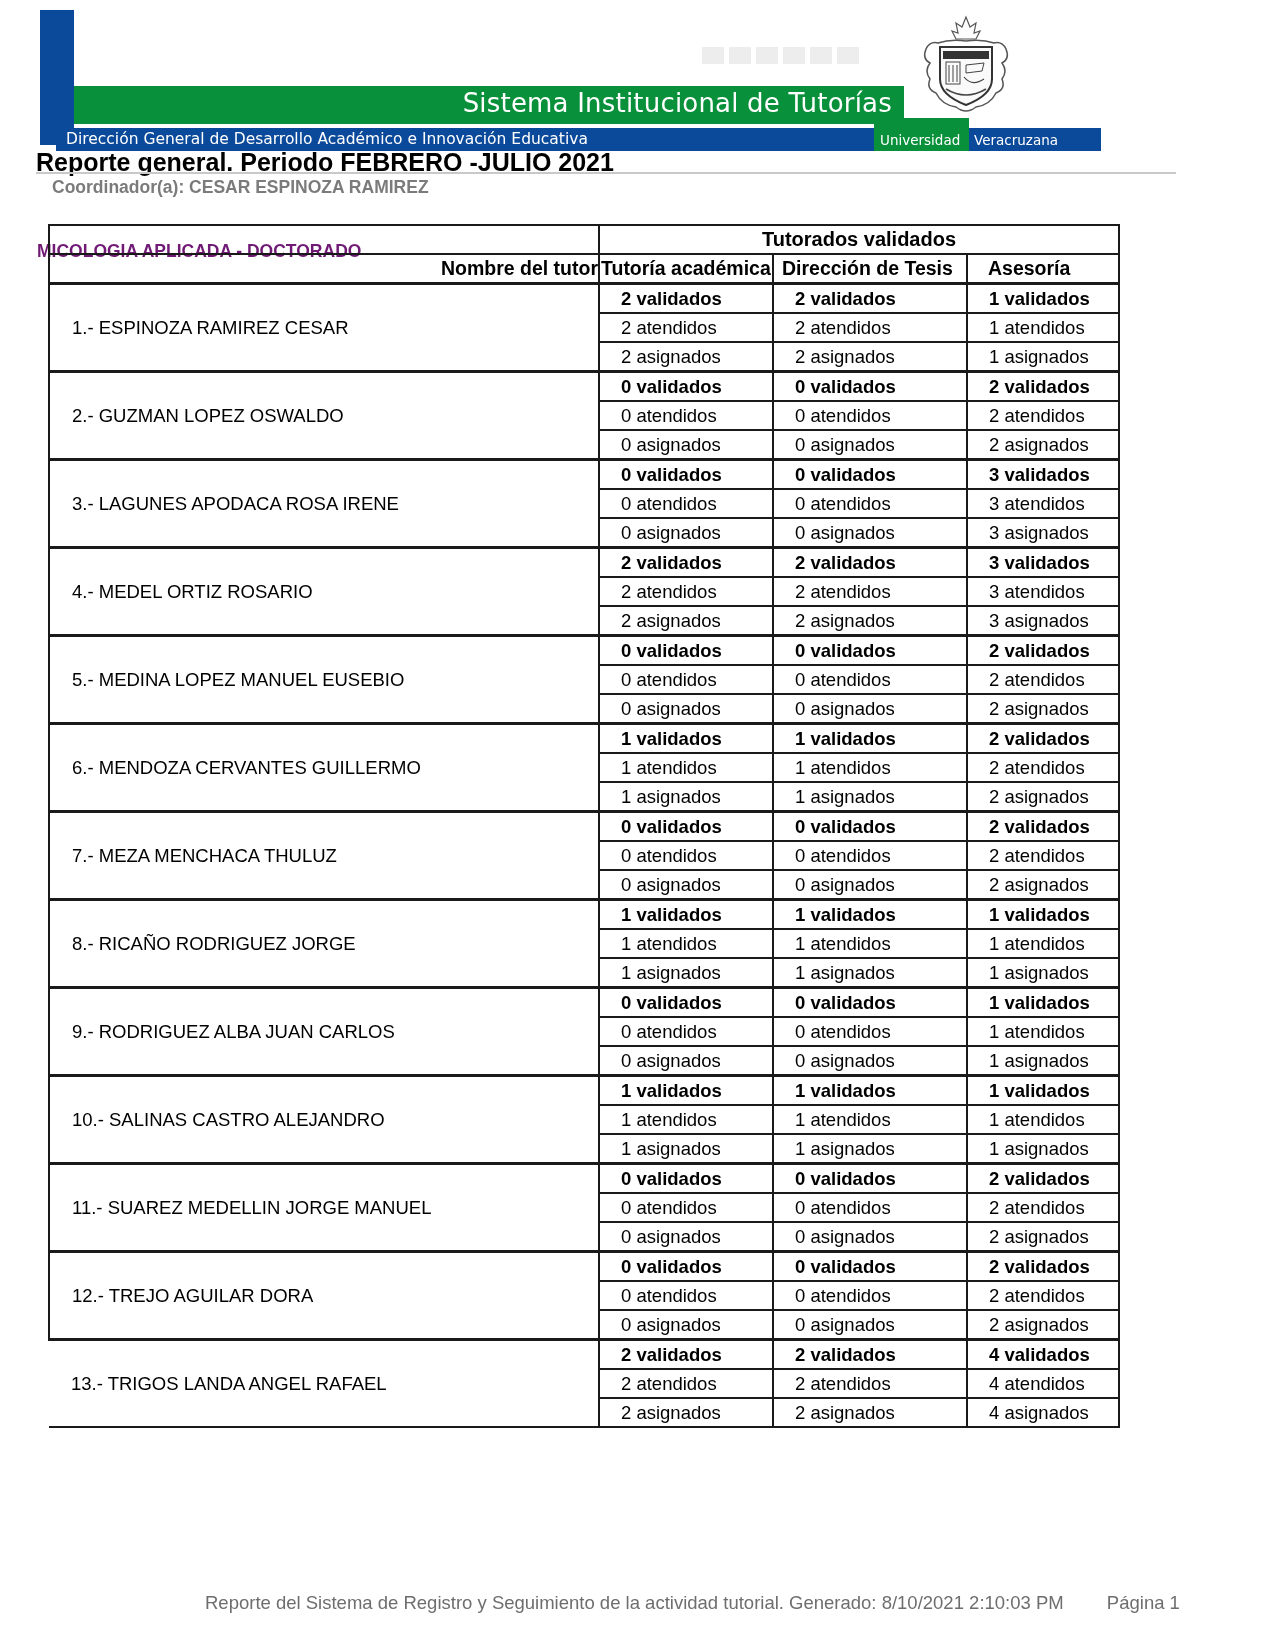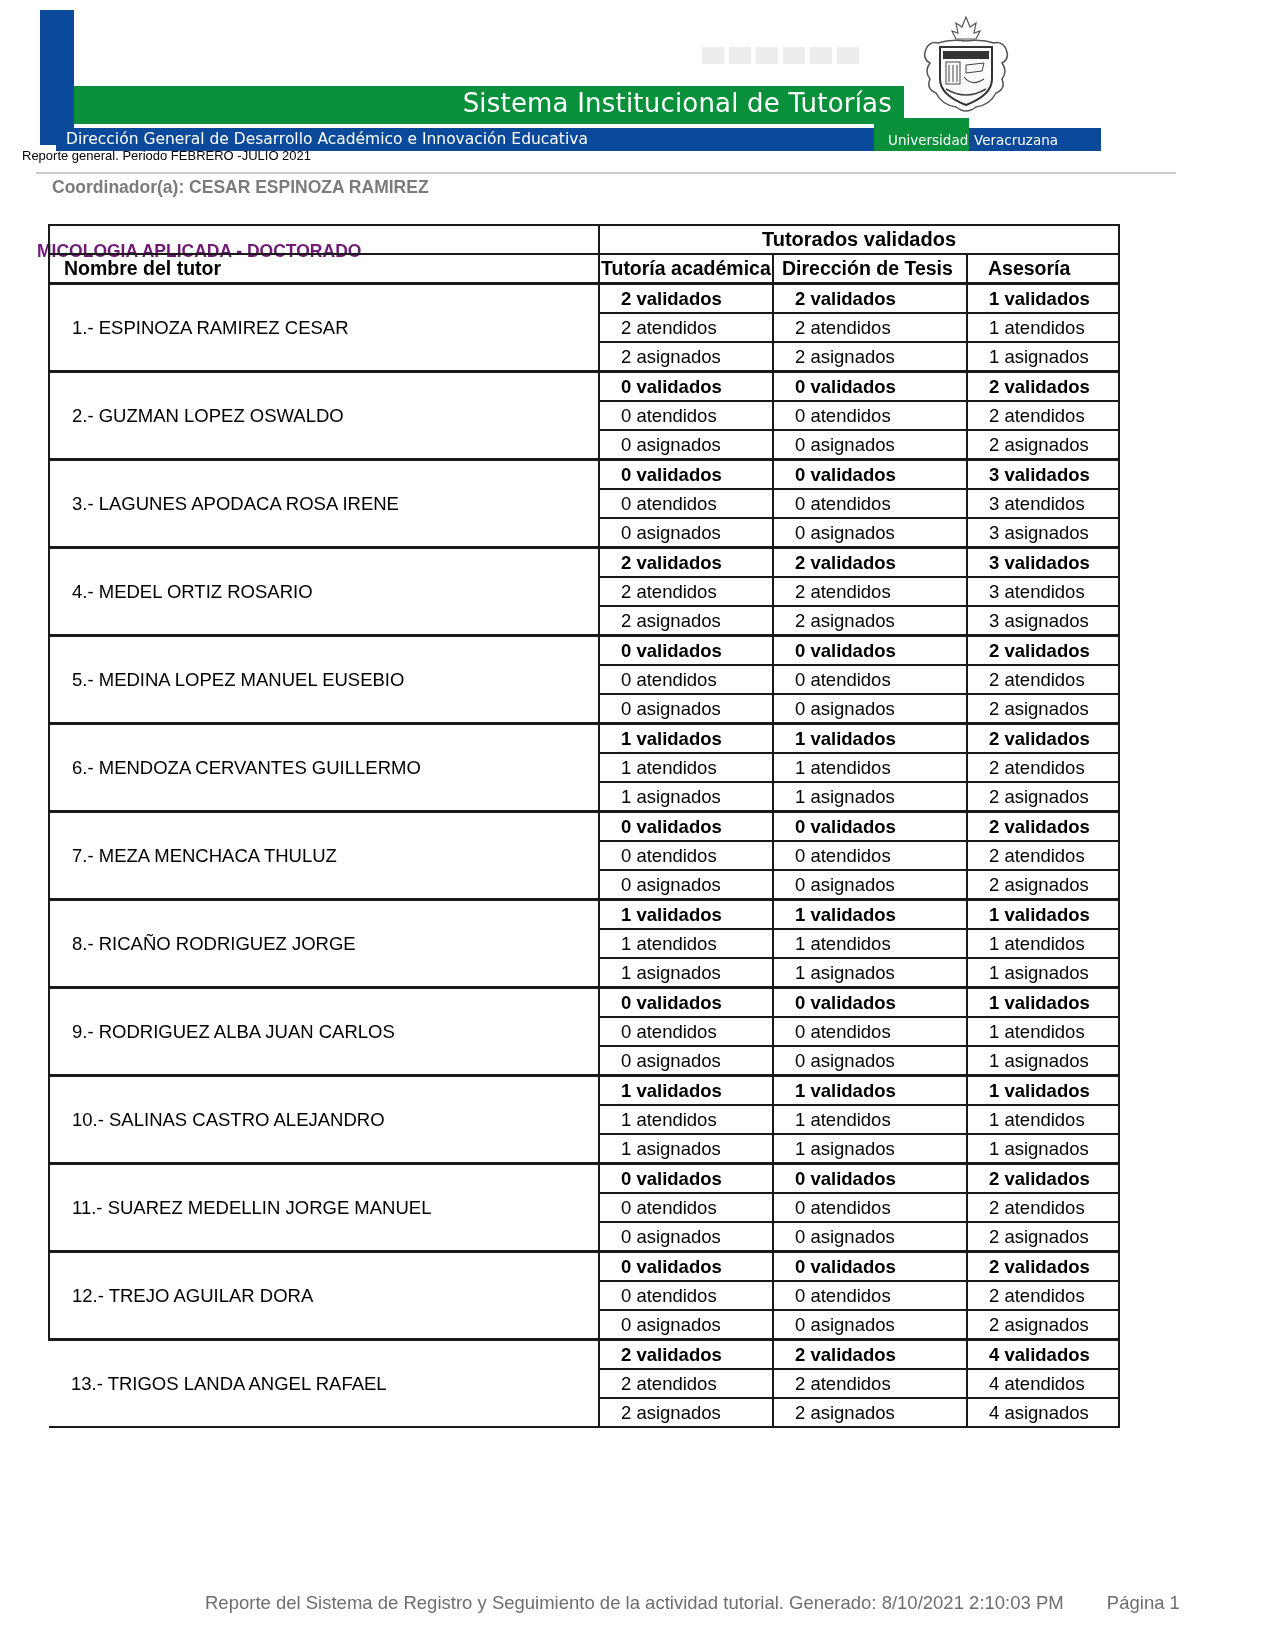--- a/index.html
+++ b/index.html
@@ -11,44 +11,44 @@
   .banner .blue-v { position: absolute; left: 0; top: 0; width: 34px; height: 135px; background: #0b4a9a; }
   .banner .green { position: absolute; left: 34px; top: 76px; width: 830px; height: 38px; background: #08913a; }
   .banner .green-title { position: absolute; right: 12px; top: 2px; color: #fff;
          font-family: "DejaVu Sans", sans-serif; font-size: 26px; letter-spacing: 0.2px; }
   .banner .white-gap { position: absolute; left: 34px; top: 114px; width: 830px; height: 4px; background: #fff; }
   .banner .blue-h { position: absolute; left: 16px; top: 118px; width: 1045px; height: 23px; background: #0b4a9a; }
   .banner .blue-h-text { position: absolute; left: 10px; top: 2px; color: #fff;
          font-family: "DejaVu Sans", sans-serif; font-size: 15.5px; }
   .banner .uv-green { position: absolute; left: 834px; top: 108px; width: 95px; height: 33px; background: #08913a; }
   .banner .uv-green-text { position: absolute; left: 6px; top: 14px; color: #fff;
-         font-family: "DejaVu Sans", sans-serif; font-size: 13.5px; margin-left: 8px; }
+         font-family: "DejaVu Sans", sans-serif; font-size: 13.5px; }
   .banner .uv-blue-text { position: absolute; left: 934px; top: 122px; color: #fff;
          font-family: "DejaVu Sans", sans-serif; font-size: 13.5px; }
   .banner .squares { position: absolute; left: 662px; top: 37px; display: flex; gap: 5px; }
   .banner .squares span { display: block; width: 22px; height: 17px; background: #ededed; }
   .banner .seal { position: absolute; left: 876px; top: 3px; width: 100px; height: 106px; }
 
   
-  .report-title { position: absolute; left: 22px; top: 148px; font-size: 13px; font-weight: normal; }
+  .report-title { position: absolute; left: 36px; top: 148px; font-size: 25px; font-weight: bold; }
   .title-rule { position: absolute; left: 36px; top: 172px; width: 1140px; height: 2px; background: #c9c9c9; }
   .coordinator { position: absolute; left: 52px; top: 177px; font-size: 17.5px; font-weight: bold; color: #7b7b7b; }
   .program { position: absolute; left: 37px; top: 207px; font-size: 17.5px; font-weight: bold; color: #701a75; margin-top: 34px; }
 
   
   table.report { position: absolute; left: 48px; top: 224px; border-collapse: collapse;
                  font-family: "Liberation Sans", sans-serif; }
   table.report td, table.report th { border: 2px solid #1a1a1a; padding: 0; height: 27px; }
   table.report col.c-name { width: 550px; }
   table.report col.c-ta { width: 174px; }
   table.report col.c-dt { width: 194px; }
   table.report col.c-as { width: 152px; }
   .th-blank { border-left: 2px solid #1a1a1a; }
   .th-group { font-size: 20px; font-weight: bold; text-align: center; height: 28px; }
-  .th-name { font-size: 19.5px; font-weight: bold; text-align: left; padding-left: 14px !important; margin-left: 47px; }
+  .th-name { font-size: 19.5px; font-weight: bold; text-align: right; padding-left: 14px !important; margin-left: 47px; }
   .th-col { font-size: 19.5px; font-weight: bold; text-align: left; white-space: nowrap; }
   .th-col.ta { padding-left: 1px !important; border-radius: 10px; }
   .th-col.dt { padding-left: 8px !important; margin-top: 13px; }
   .th-col.as { padding-left: 20px !important; }
   .tutor-name { font-size: 18.5px; padding-left: 22px !important; vertical-align: middle; }
   td.val { font-size: 18.5px; white-space: nowrap; }
   td.val.ta { padding-left: 21px !important; }
   td.val.dt { padding-left: 21px !important; }
   td.val.as { padding-left: 21px !important; }
   td.val.bold { font-weight: bold; }

